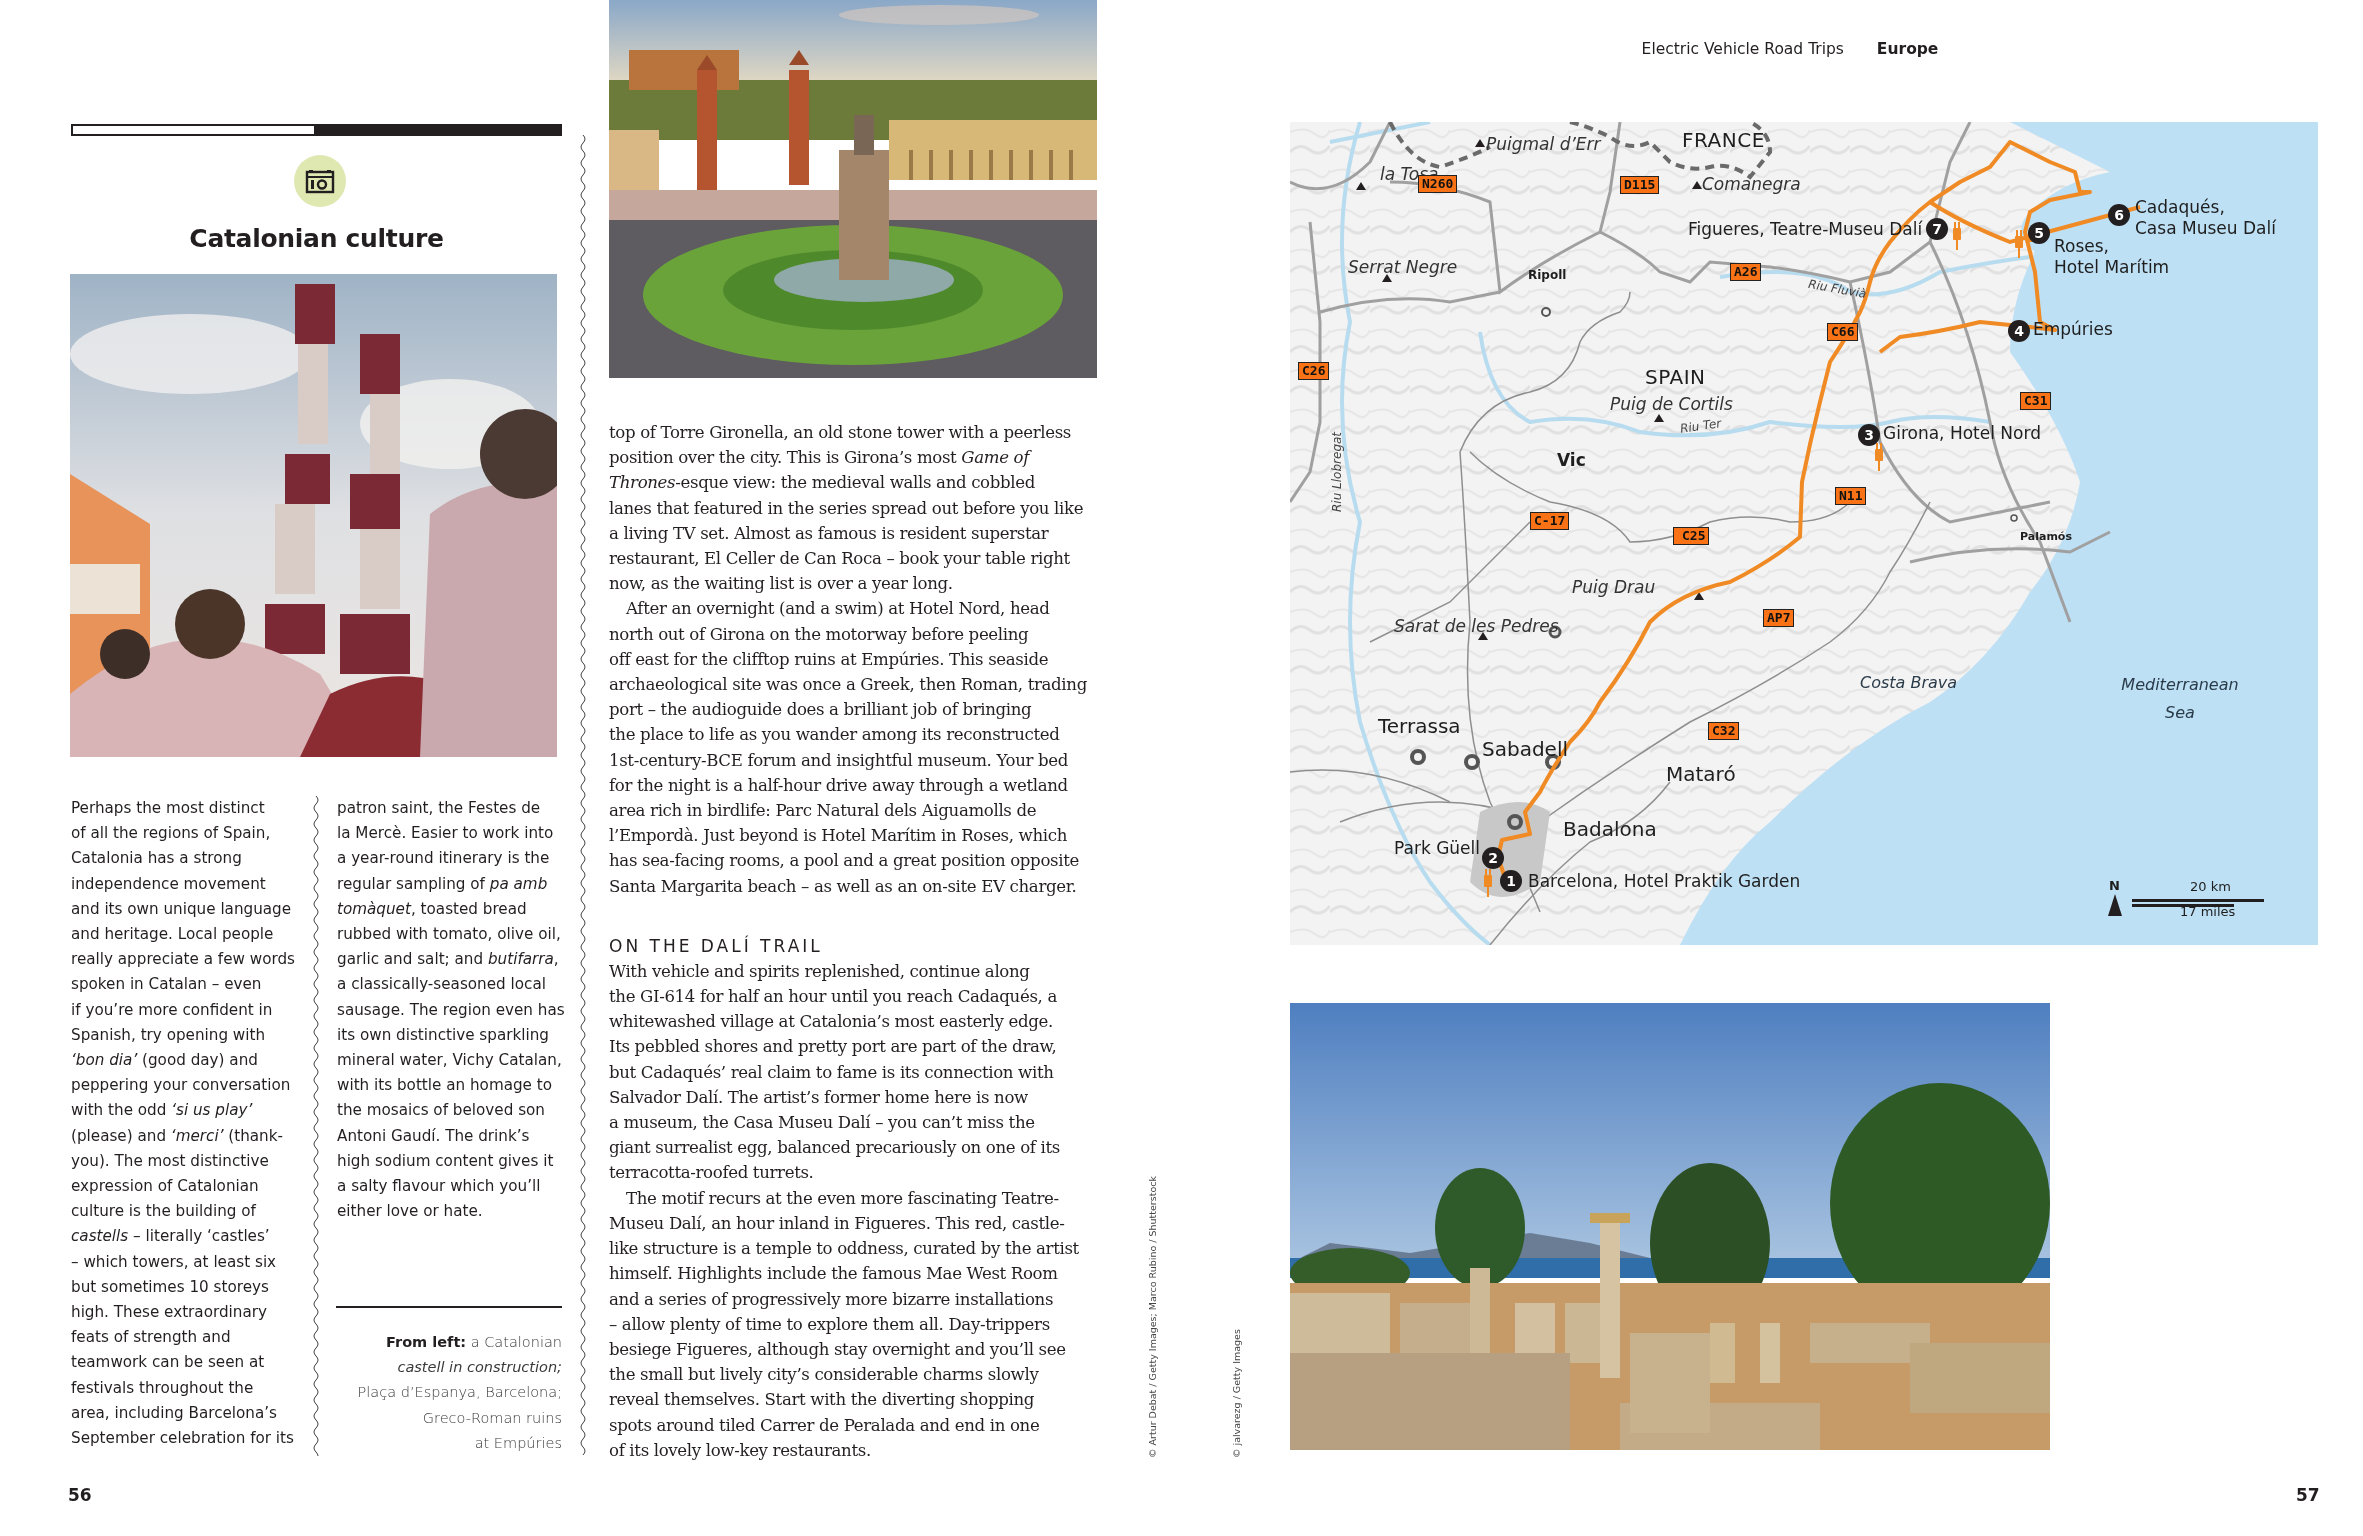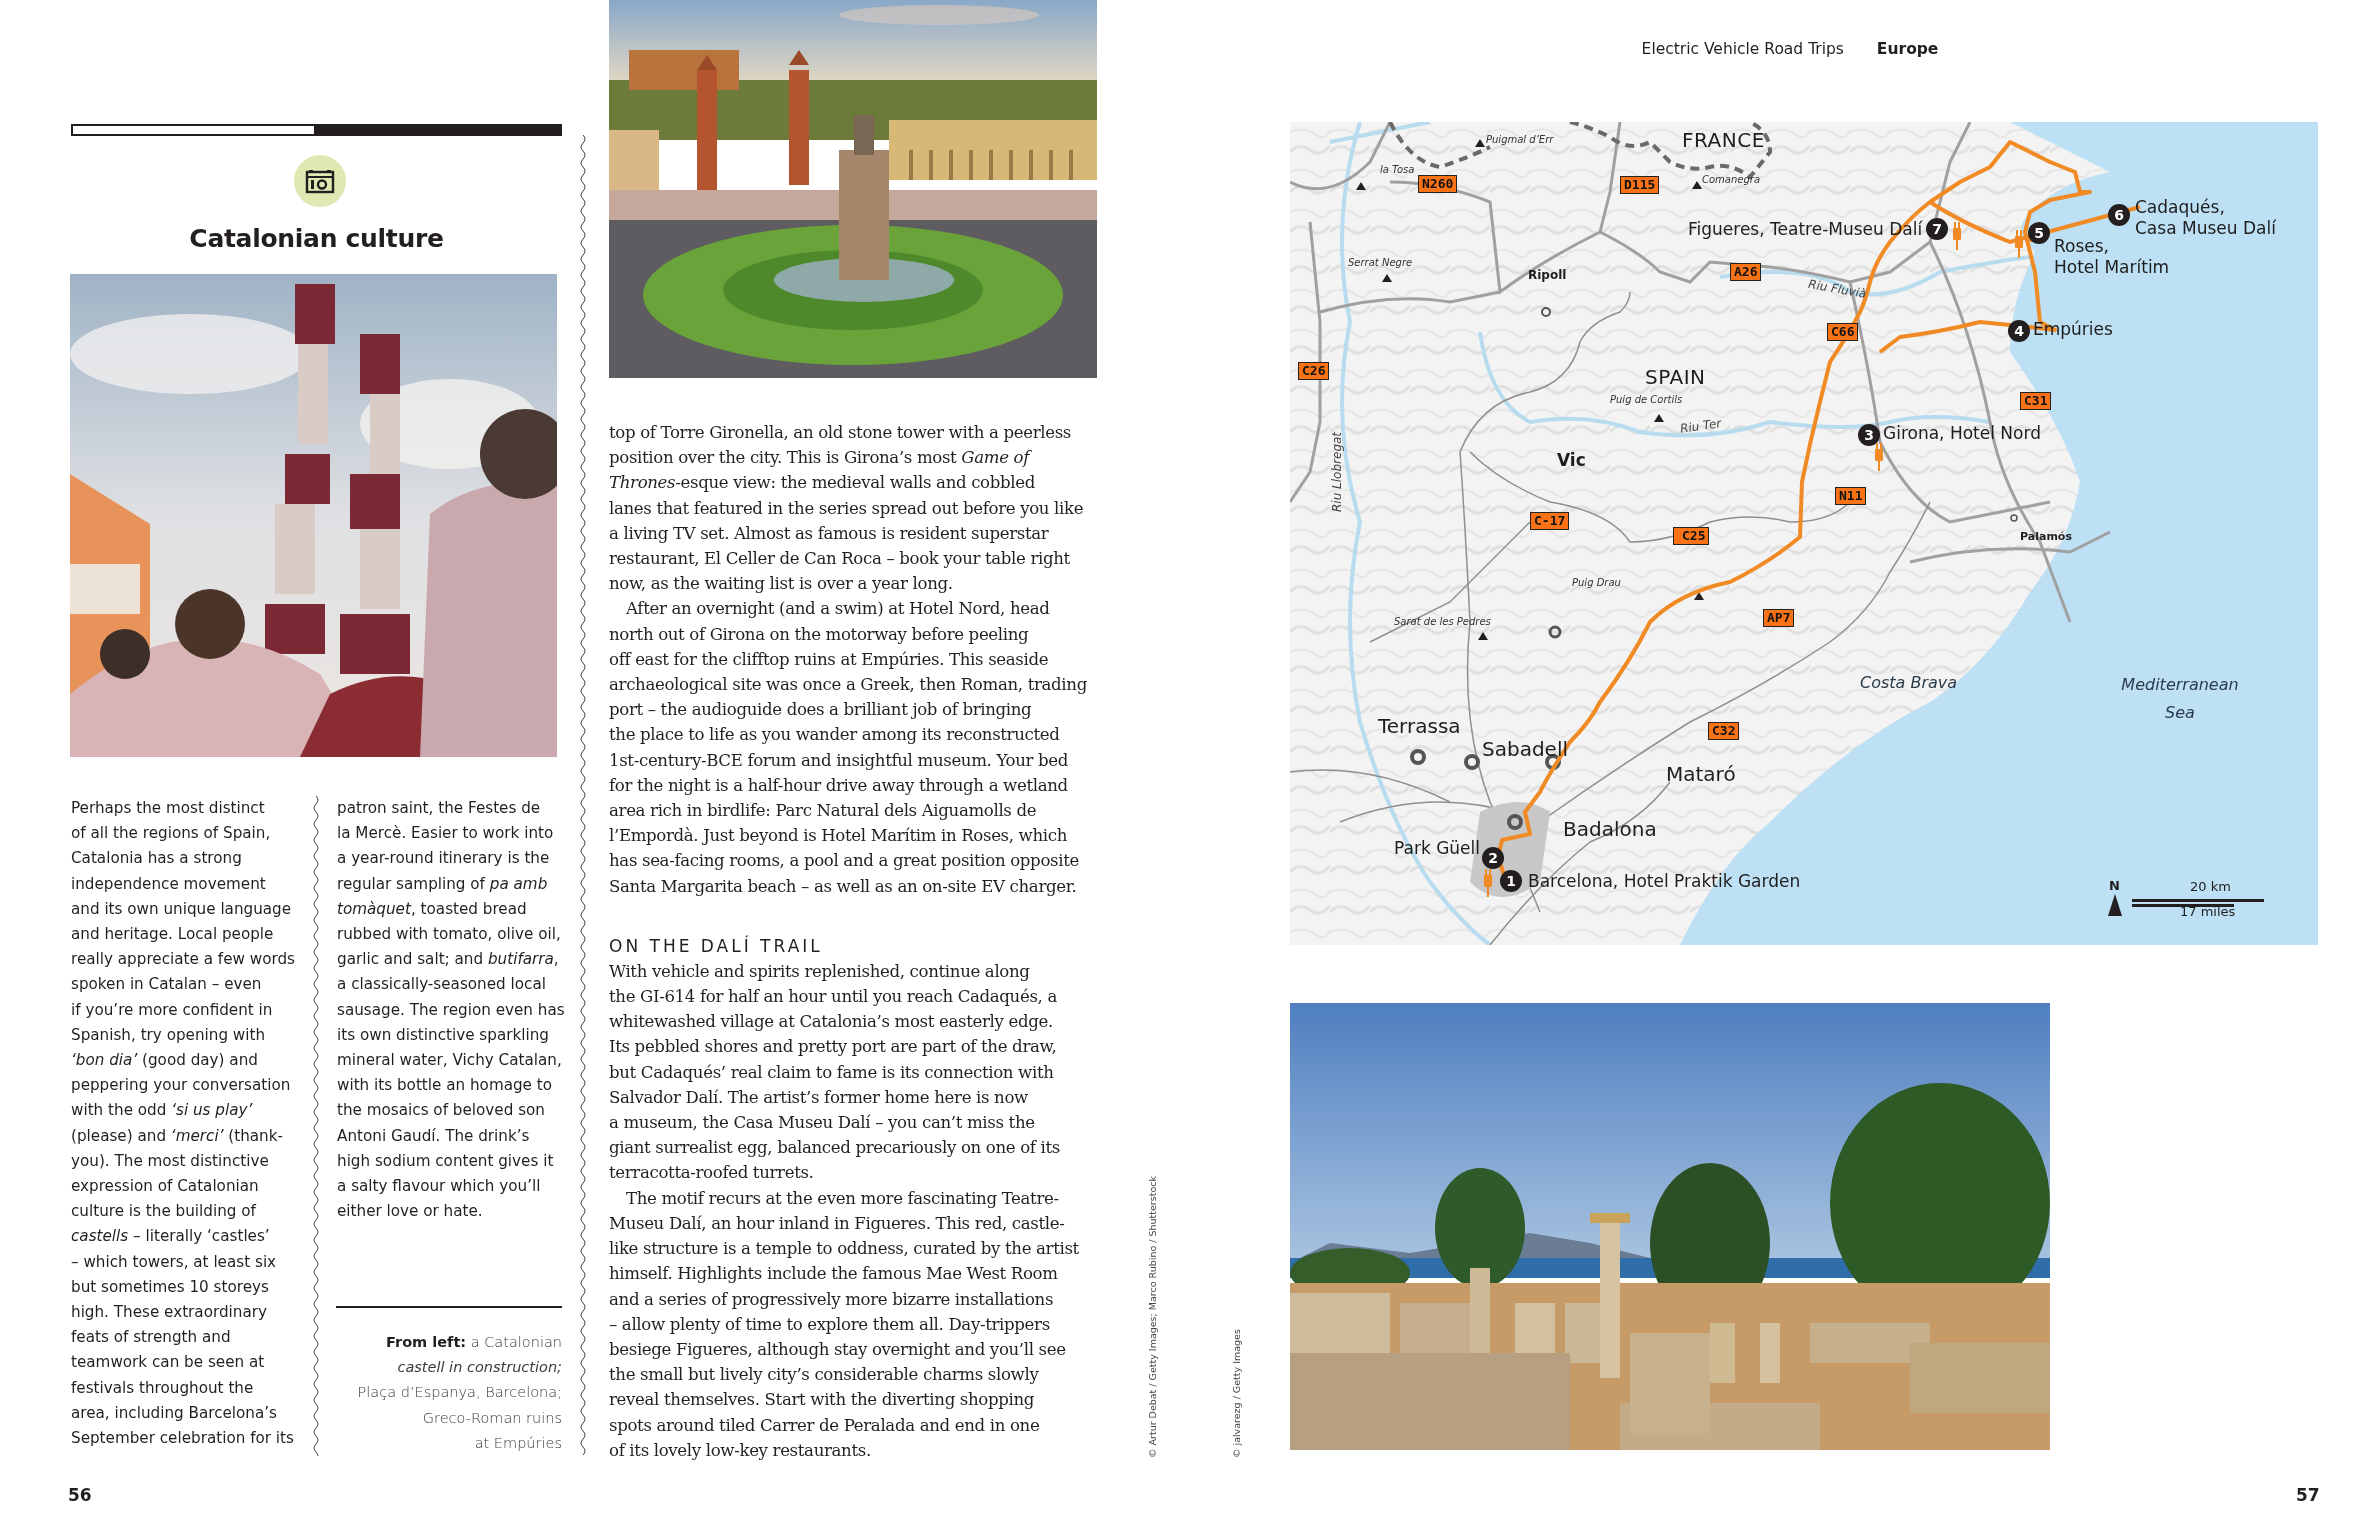--- a/index.html
+++ b/index.html
@@ -44,21 +44,21 @@
   .page-num { font-family: "DejaVu Sans", sans-serif; font-weight: bold; font-size: 17px; color: #231f20; }
 
   
   .map { left: 1290px; top: 122px; width: 1028px; height: 823px; overflow: hidden; background: #f4f4f4; }
   .map svg { display: block; }
   .map-label { position: absolute; font-family: "DejaVu Sans", sans-serif; color: #1e1e1e; white-space: nowrap; }
   .map-label.stop { font-size: 17px; font-weight: normal; line-height: 21px; }
   .map-label.city { font-size: 20px; }
   .map-label.town { font-size: 14px; font-weight: bold; }
   .map-label.small { font-size: 12px; font-weight: bold; }
-  .map-label.peak { font-size: 10px; font-style: italic; color: #333; }
+  .map-label.peak { font-size: 17px; font-style: italic; color: #333; }
   .map-label.country { font-size: 20px; letter-spacing: 0.5px; }
   .map-label.river { font-size: 12px; font-style: italic; color: #444; }
   .map-label.sea { font-size: 16px; font-style: italic; color: #2a3b4a; text-align: center; line-height: 28px; }
   .road-badge { position: absolute; font-family: "DejaVu Sans Mono", monospace; font-size: 13px; font-weight: bold; border: 1.5px solid #222; background: #f97316; padding: 0 3px; line-height: 16px; color: #111; }
   .stop-marker { position: absolute; width: 22px; height: 22px; border-radius: 50%; background: #231f20; color: #fff; font-family: "DejaVu Sans", sans-serif; font-weight: bold; font-size: 14px; display: flex; align-items: center; justify-content: center; }
   .scale-text { position: absolute; font-family: "DejaVu Sans", sans-serif; font-size: 13px; color: #1e1e1e; }
 </style>
 </head>
 <body>
 

